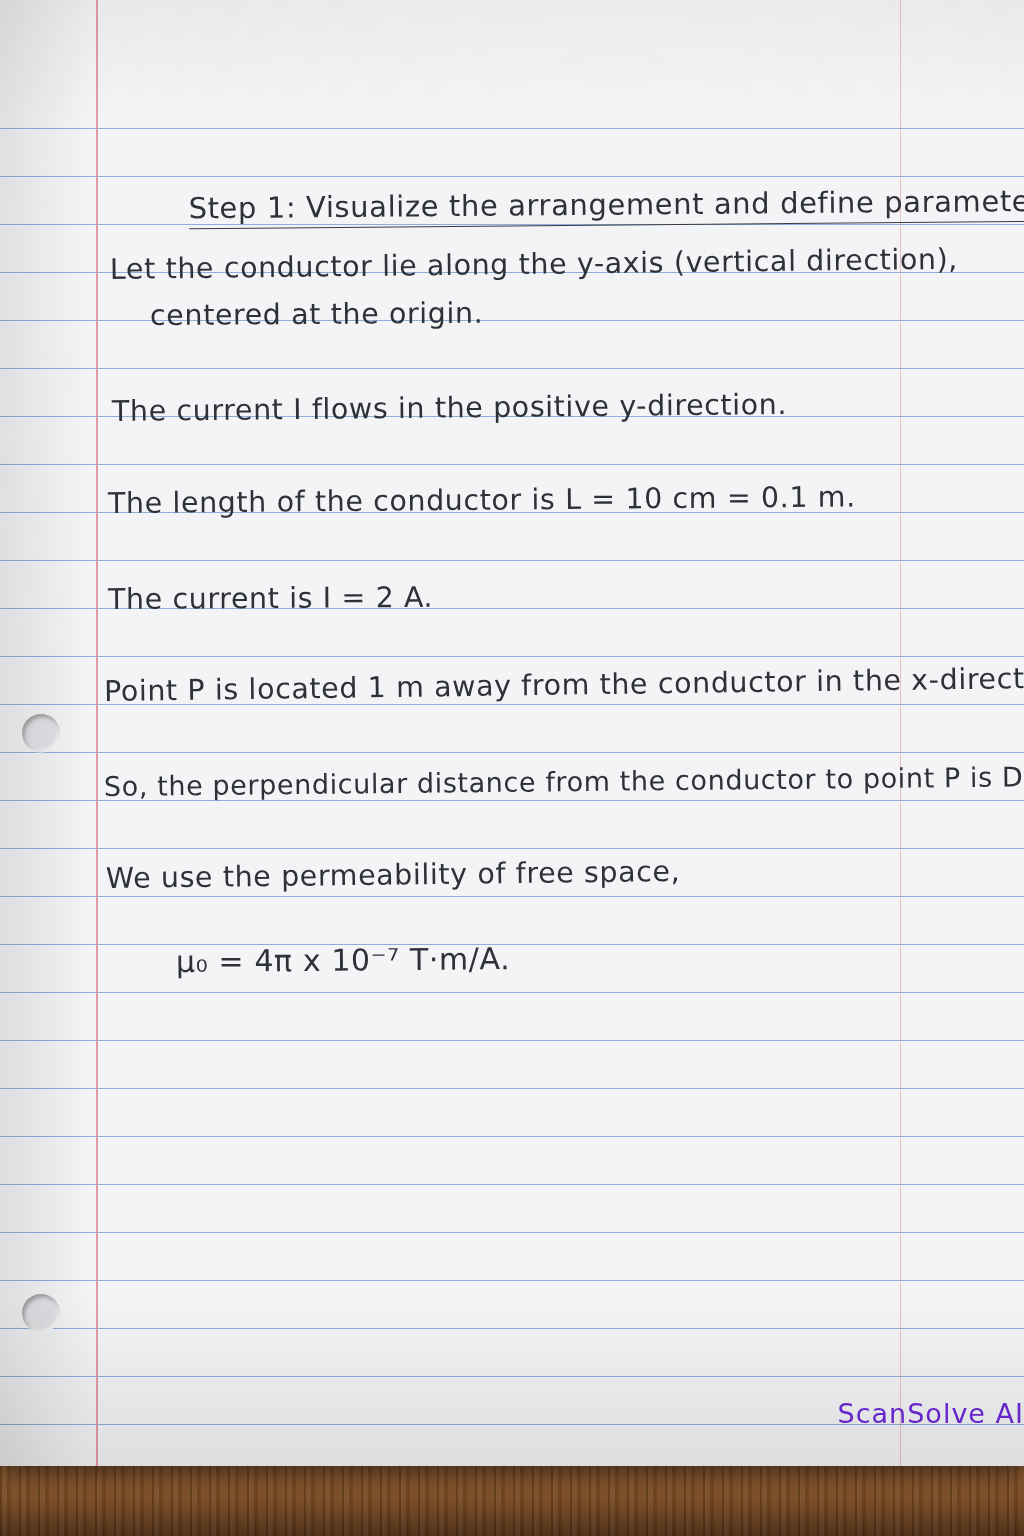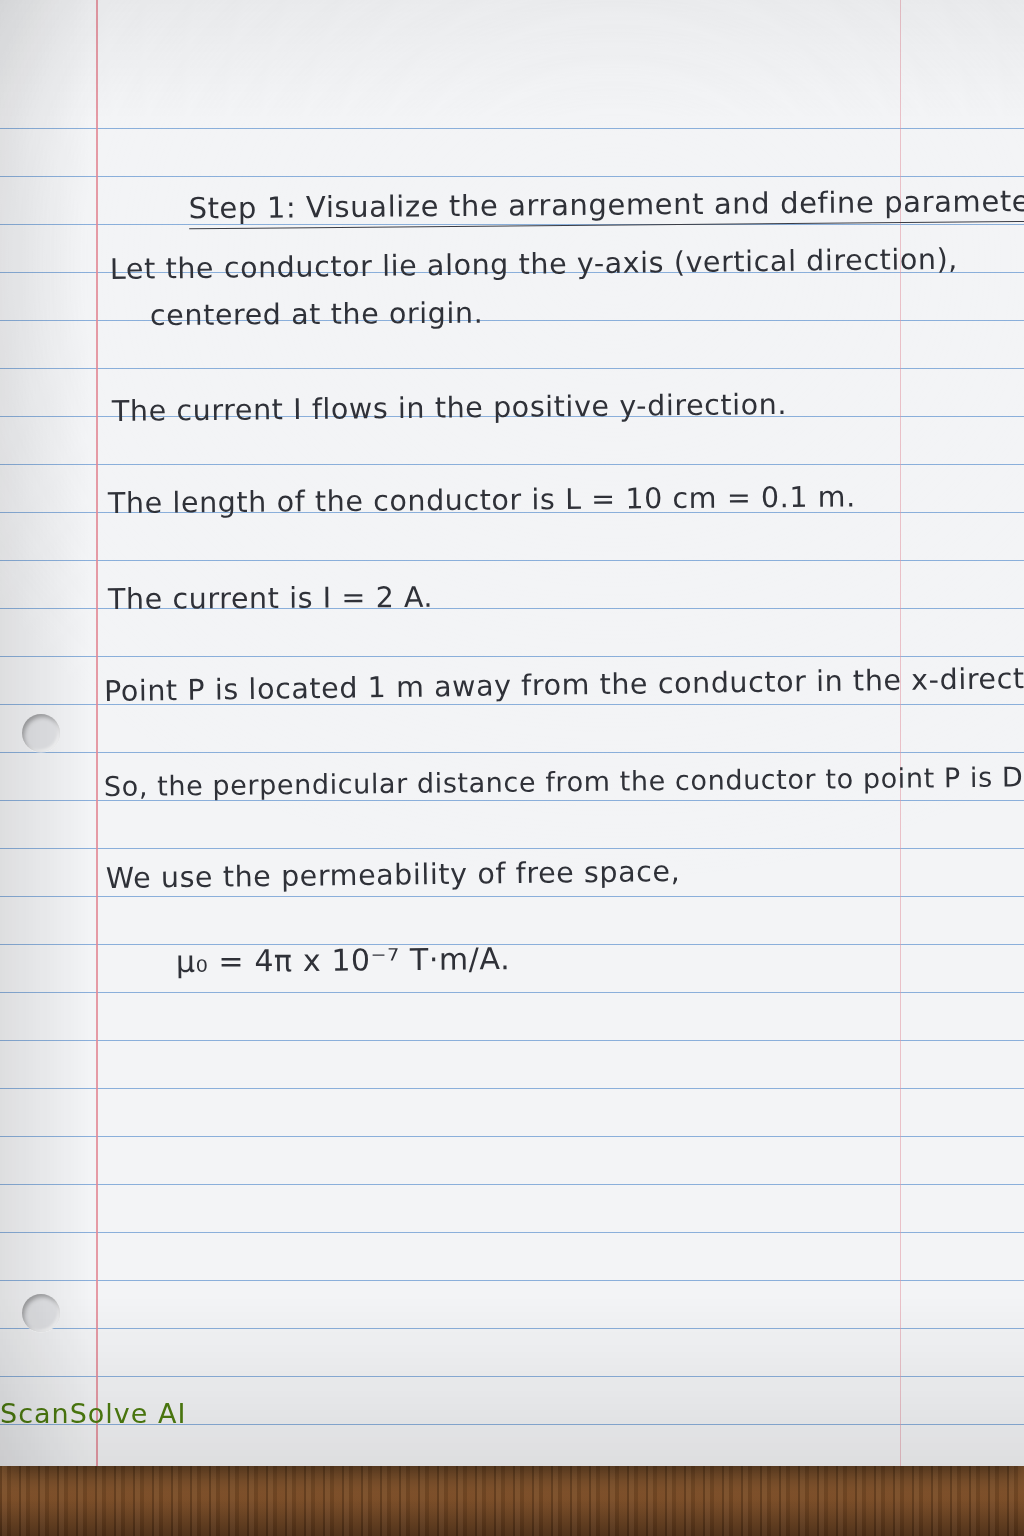--- a/index.html
+++ b/index.html
@@ -161,22 +161,22 @@
   #l6  { transform: rotate(-0.8deg); }
   #l7  { transform: rotate(-0.6deg); }
   #l8  { transform: rotate(-0.7deg); }
   #l9  { transform: rotate(-0.5deg); }
 
   
   #footer {
     position: absolute;
     left: 0; right: 0;
     top: 1398px;
-    text-align: left;
-    color: #4d7c0f;
+    text-align: right;
+    color: #6d28d9;
     font-size: 27px;
     letter-spacing: 1px;
     font-family: "DejaVu Sans", sans-serif;
   }
 </style>
 </head>
 <body>
 
 <div id="scene">
 

